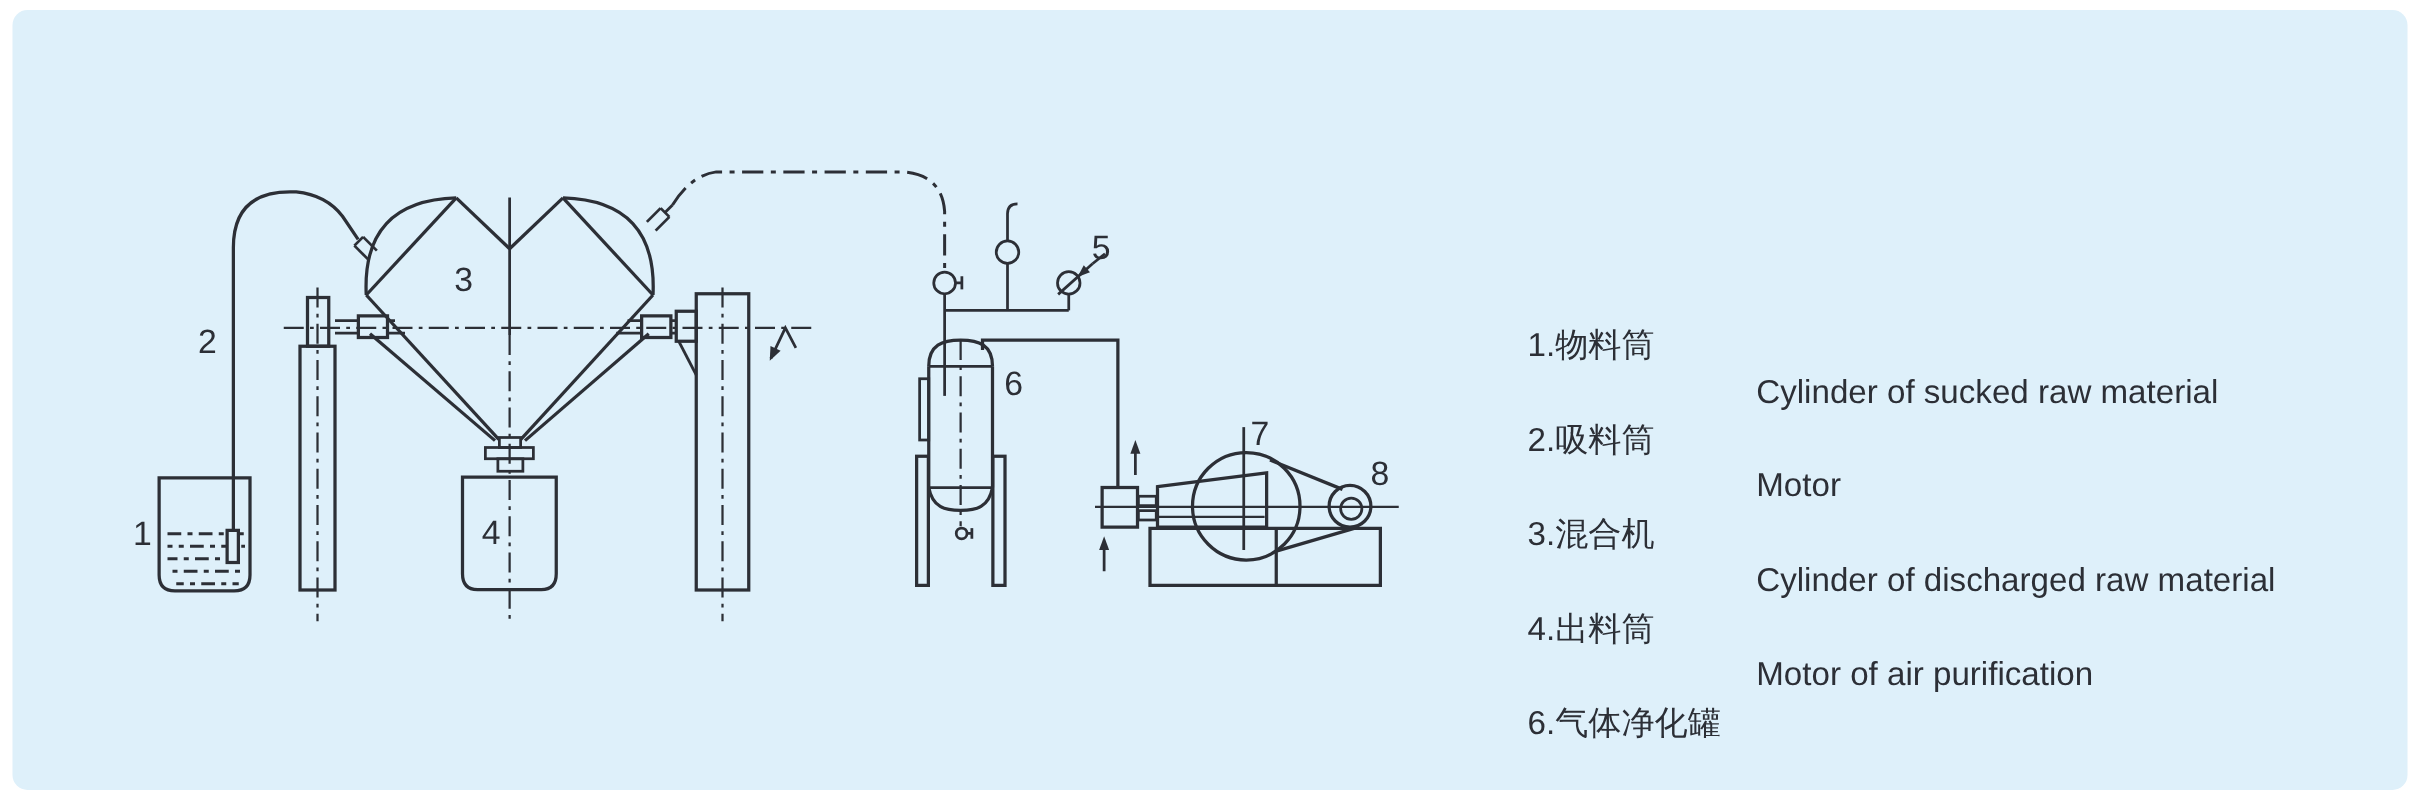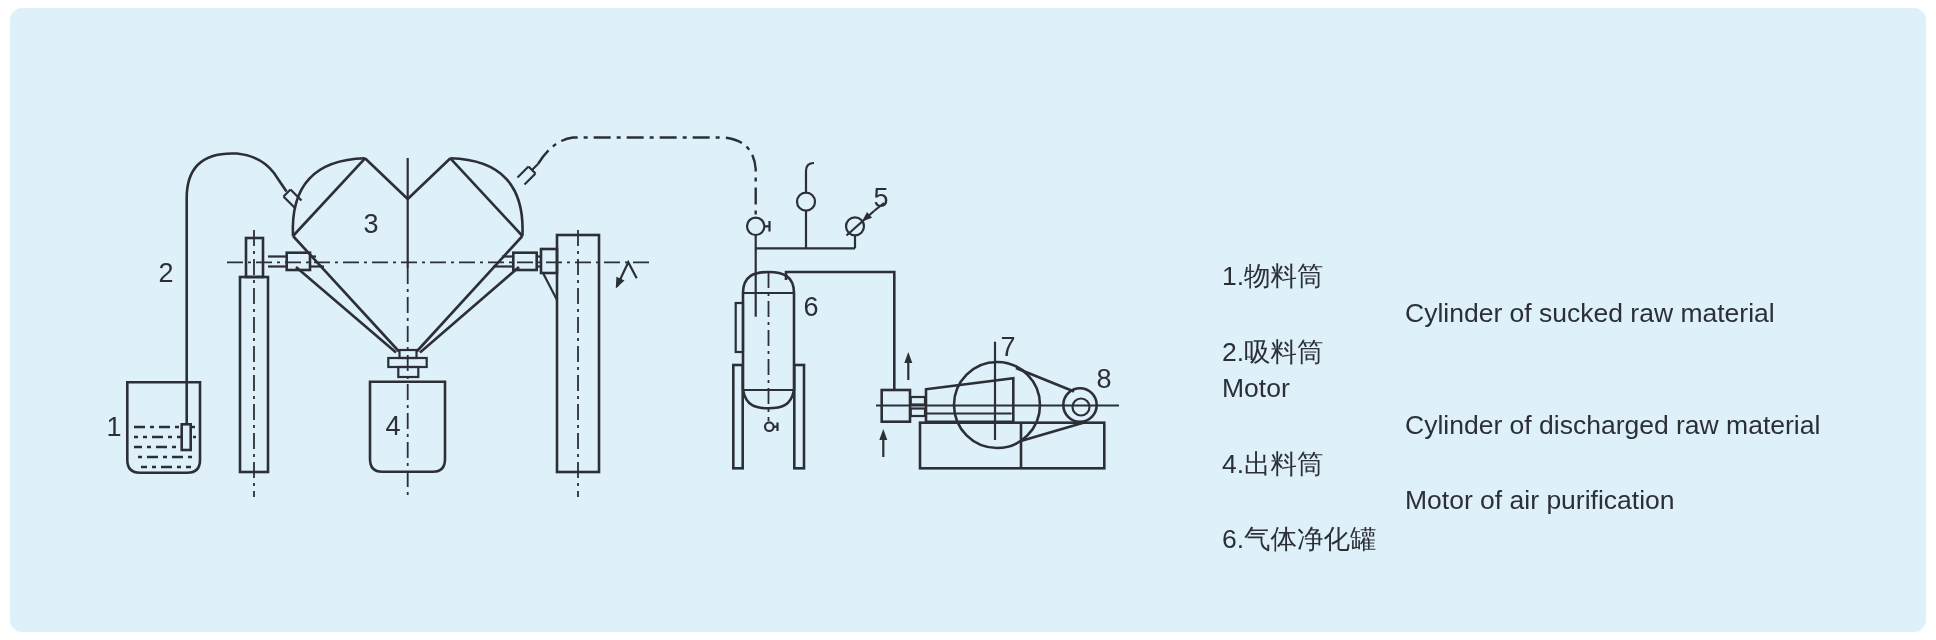--- a/index.html
+++ b/index.html
@@ -191,20 +191,21 @@
 
 <div class="legend">
   <div class="legend-row">
     <span class="legend-zh">1.物料筒</span>
   </div>
   <div class="legend-row">
     <span class="legend-zh">2.吸料筒</span>
     <span class="legend-en">Cylinder of sucked raw material</span>
   </div>
   <div class="legend-row">
+    <span class="legend-zh">3.混合机</span>
     <span class="legend-en">Motor</span>
   </div>
   <div class="legend-row">
     <span class="legend-zh">4.出料筒</span>
     <span class="legend-en">Cylinder of discharged raw material</span>
   </div>
   <div class="legend-row">
     <span class="legend-zh">6.气体净化罐</span>
     <span class="legend-en">Motor of air purification</span>
   </div>

